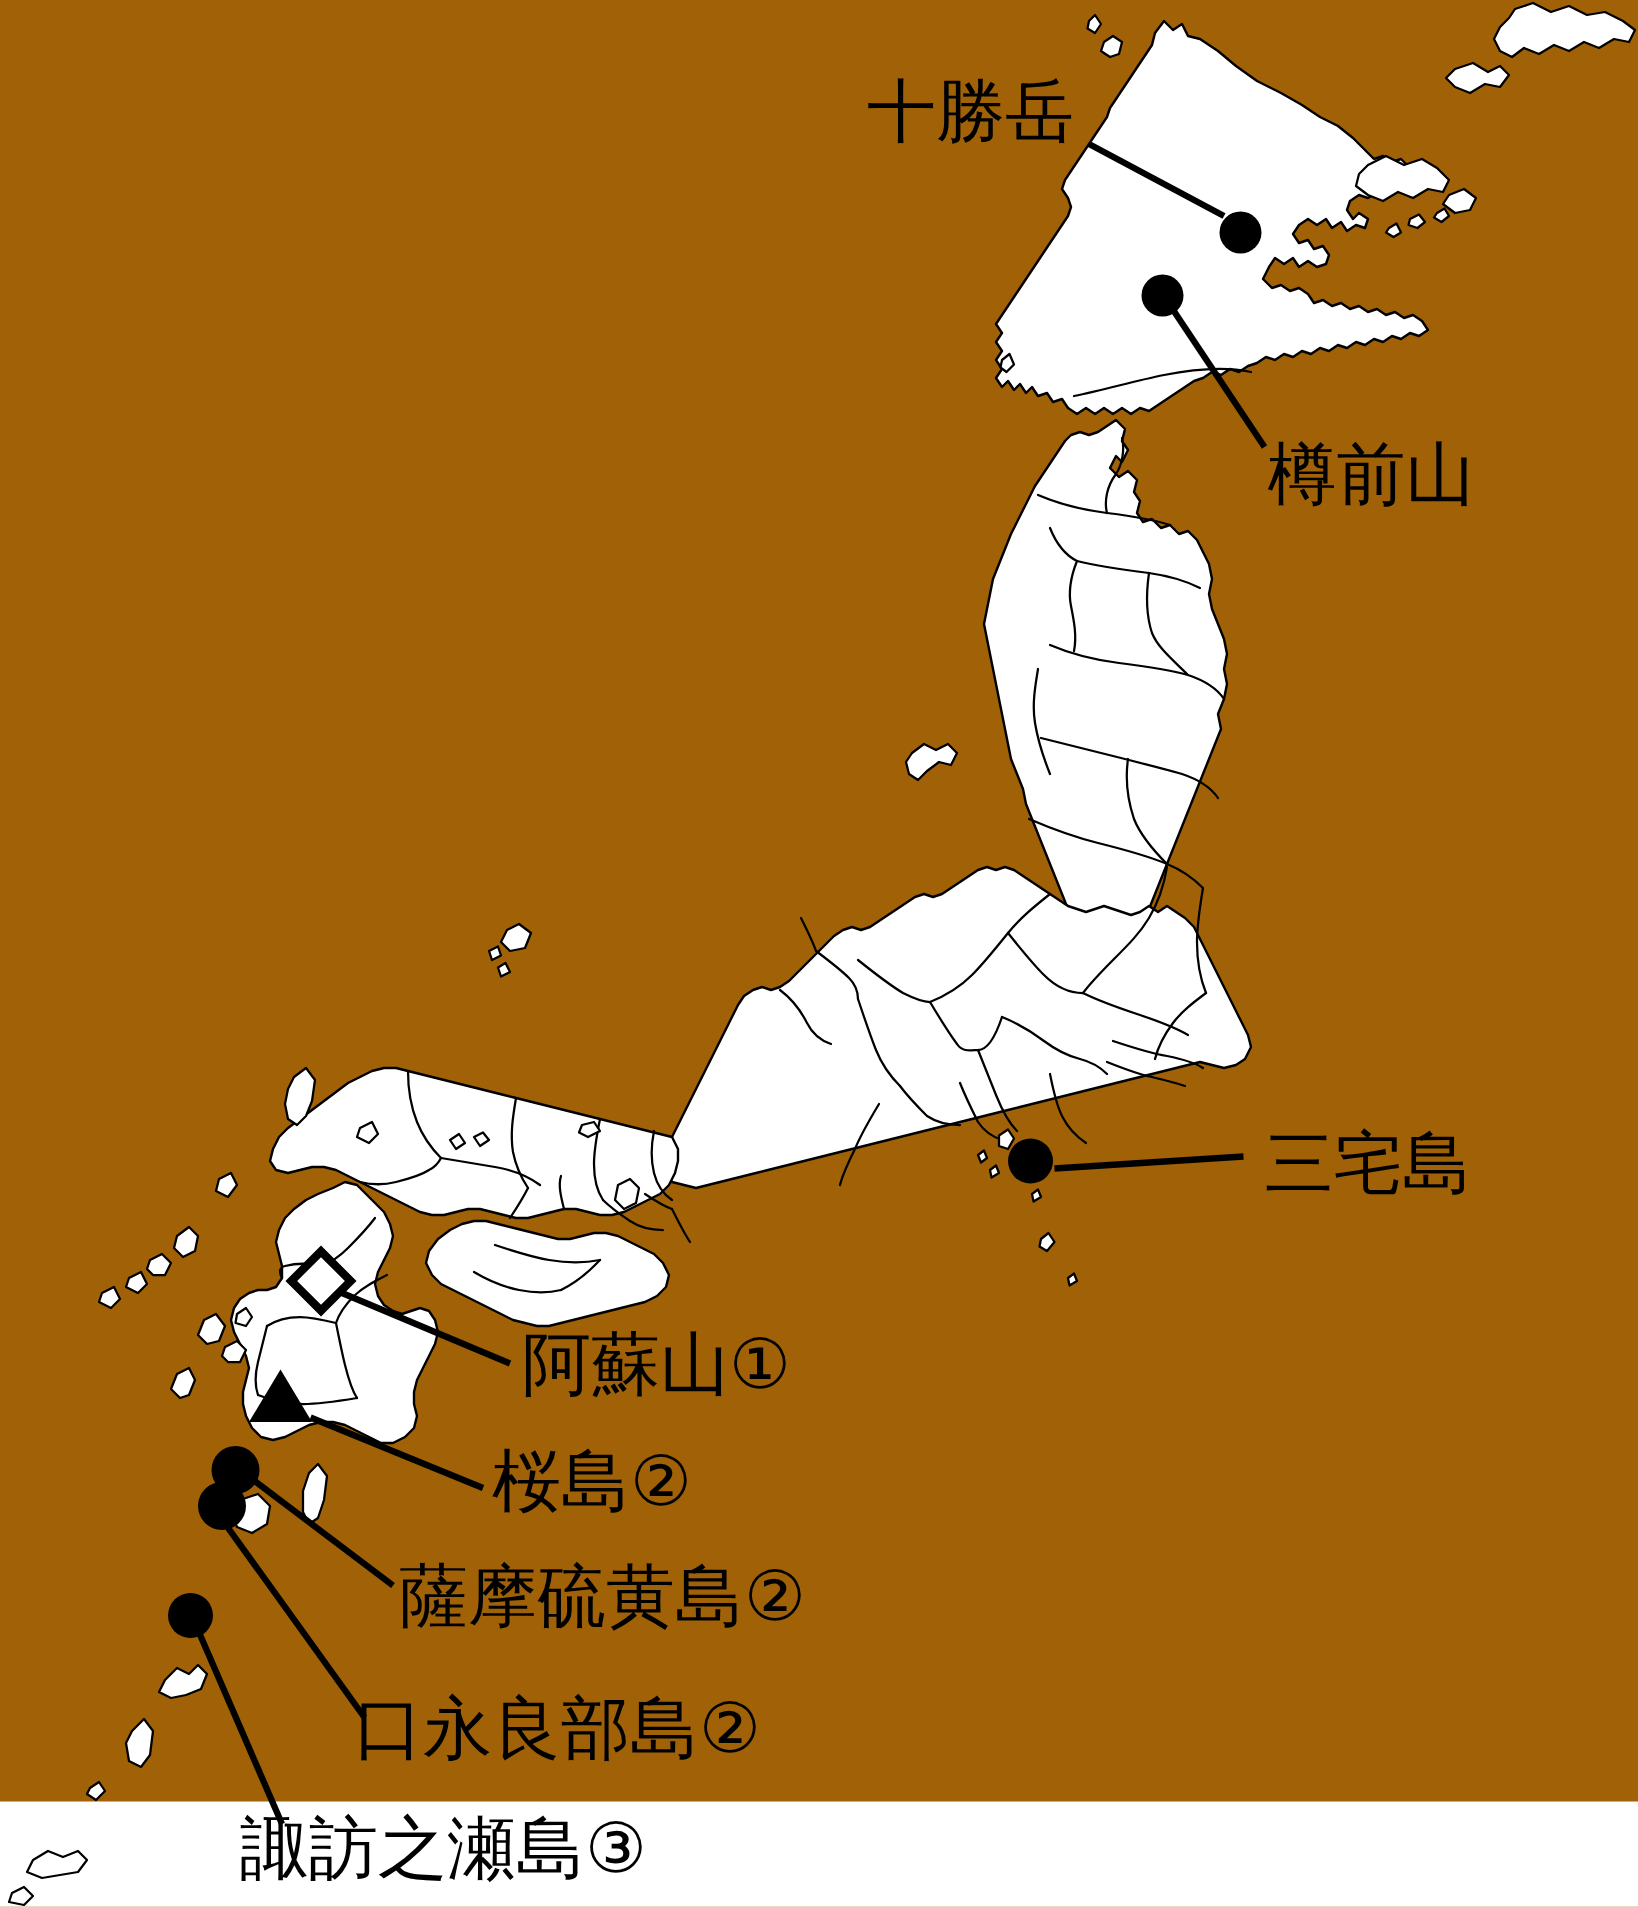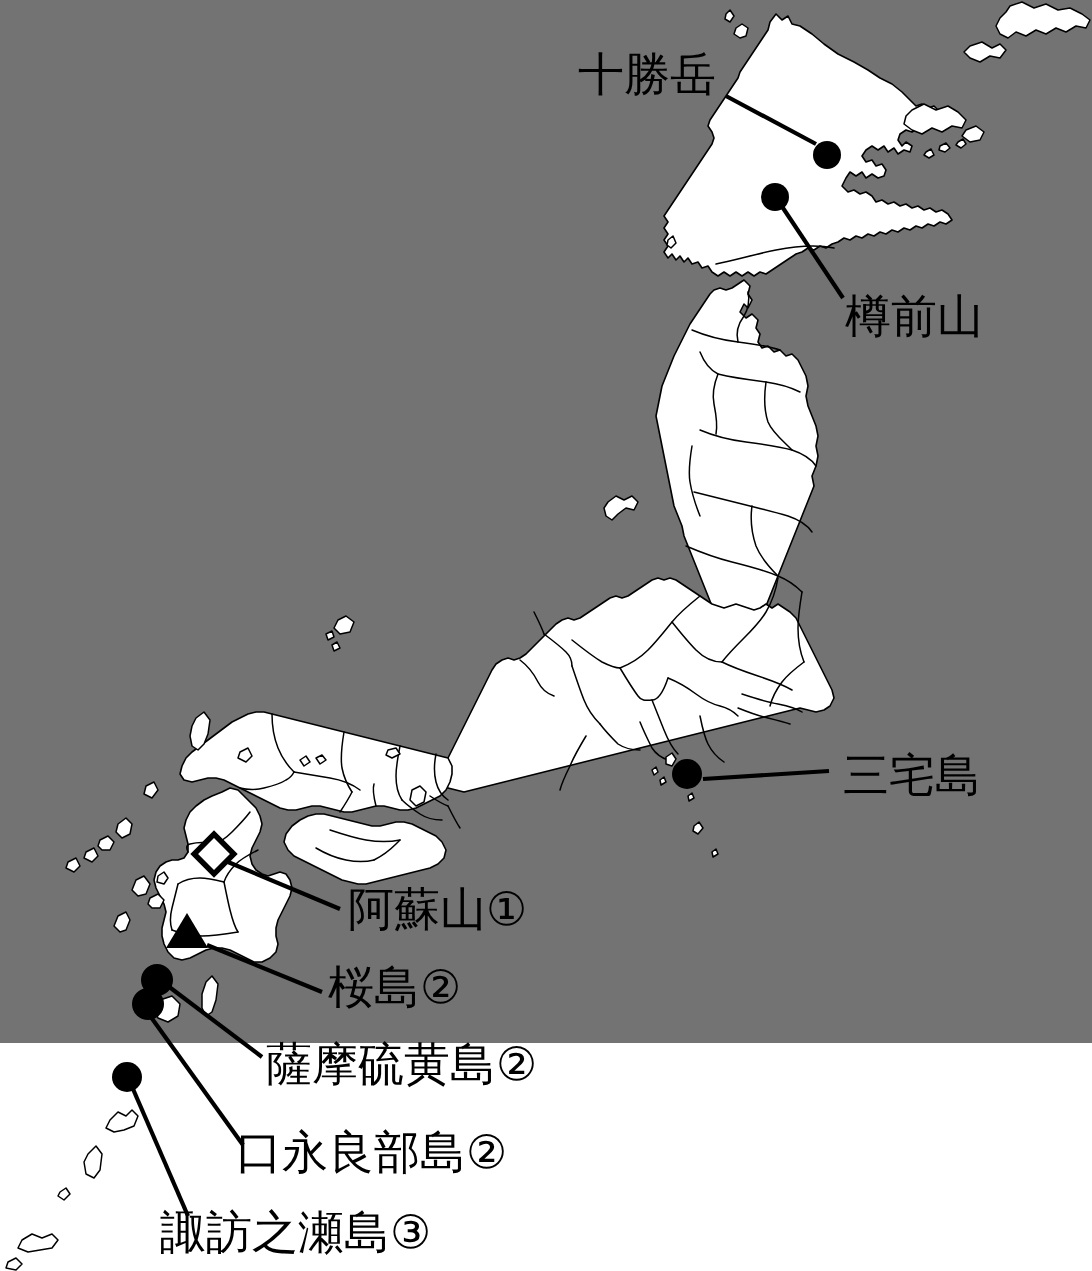--- a/index.html
+++ b/index.html
@@ -9,22 +9,22 @@
   }
   body {
     width: 1092px;
     height: 1271px;
     font-family: "DejaVu Sans", "Liberation Sans", sans-serif;
     overflow: hidden;
   }
   #map-figure {
     position: relative;
     width: 1092px;
-    height: 1043px;
-    background: #737373;
+    height: 1201px;
+    background: #a16207;
   }
   #japan-map {
     position: absolute;
     top: 0;
     left: 0;
     width: 1092px;
     height: 1271px;
     display: block;
   }
   .coast {

